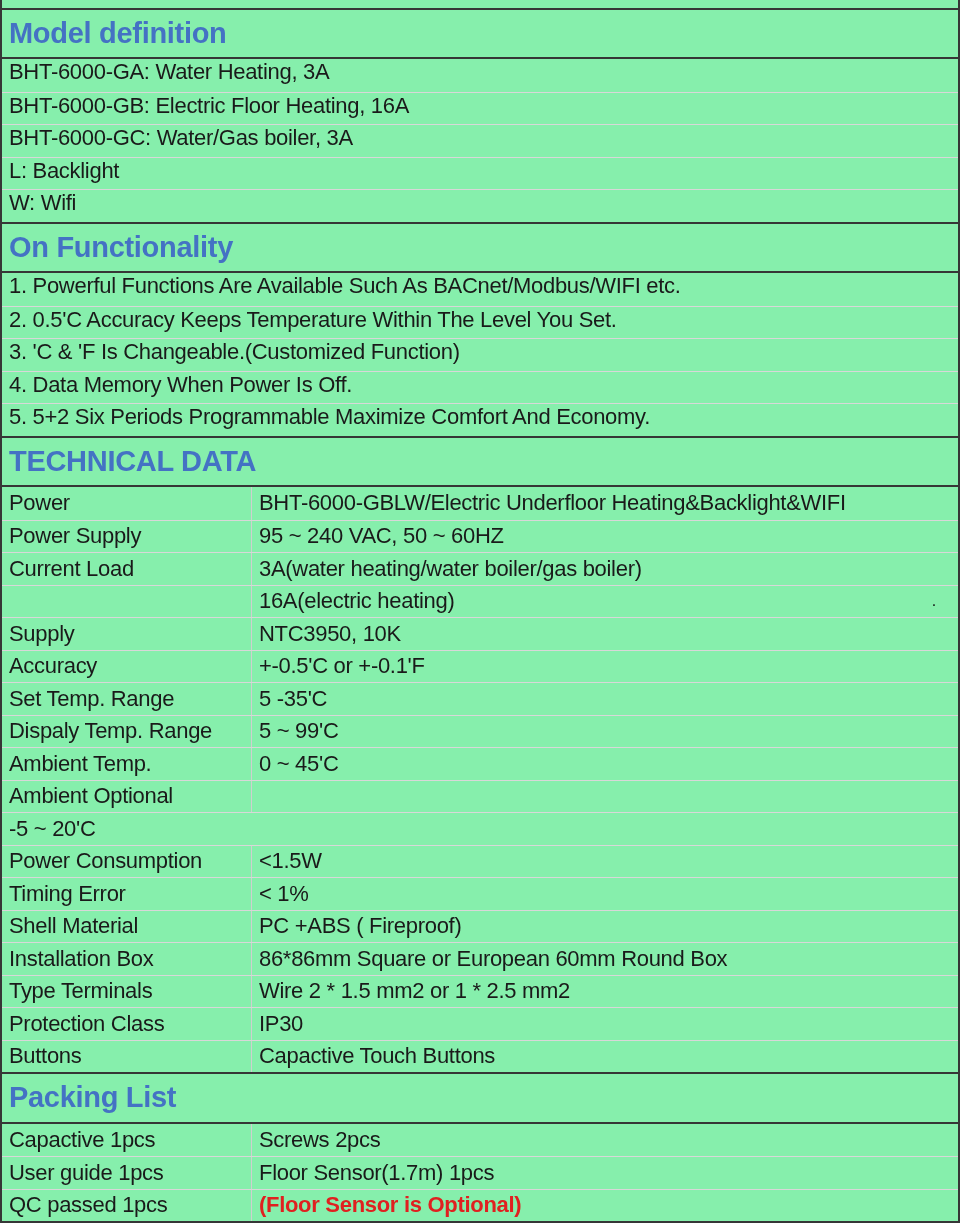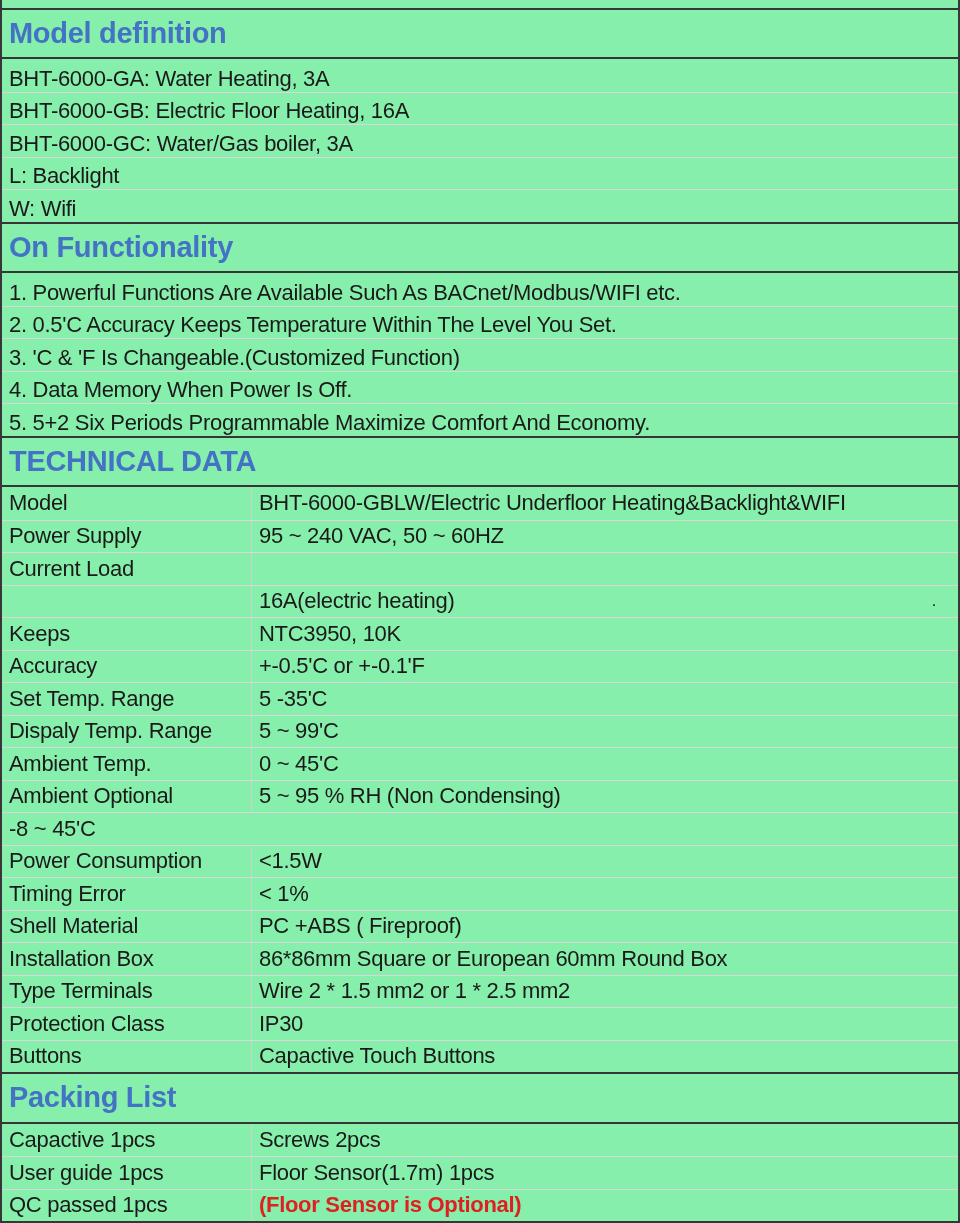--- a/index.html
+++ b/index.html
@@ -30,21 +30,21 @@
     display:flex;align-items:center;
     padding-left:7px;
     border-bottom:2.5px solid var(--border-dark);
     color:var(--accent);
     font-size:29px;font-weight:700;
     letter-spacing:-0.3px;
   }
   .section-header.bt{border-top:2.5px solid var(--border-dark);height:51.5px;}
   .row{
     height:32.5px;
-    display:flex;align-items:flex-end;
+    display:flex;align-items:flex-start;
     font-size:22px;color:var(--text);
     letter-spacing:-0.3px;
     white-space:nowrap;
   }
   .row + .row{border-top:1px solid var(--border-light);}
   .row .full{padding-left:7px;flex:1;}
   .cell{height:100%;display:flex;align-items:center;overflow:hidden;}
   .cell.label{width:250px;flex:0 0 250px;border-right:1px solid #CFCFCF;padding-left:7px;}
   .cell.value{flex:1;padding-left:7px;position:relative;}
   .red{color:var(--warning-red);font-weight:bold;}
@@ -89,63 +89,63 @@
     </div>
   <div class="row">
       <div class="full">4. Data Memory When Power Is Off.</div>
     </div>
   <div class="row">
       <div class="full">5. 5+2 Six Periods Programmable Maximize Comfort And Economy.</div>
     </div>
 
   <div class="section-header bt">TECHNICAL DATA</div>
   <div class="row">
-    <div class="cell label">Model</div>
+    <div class="cell label">Power</div>
     <div class="cell value">BHT-6000-GBLW/Electric Underfloor Heating&amp;Backlight&amp;WIFI</div>
   </div>
   <div class="row">
     <div class="cell label">Power Supply</div>
     <div class="cell value">95 ~ 240 VAC, 50 ~ 60HZ</div>
   </div>
   <div class="row">
     <div class="cell label">Current Load</div>
+    <div class="cell value">3A(water heating/water boiler/gas boiler)</div>
   </div>
   <div class="row">
     <div class="cell label"></div>
     <div class="cell value">
       <span>16A(electric heating)</span>
       <span class="stray-dot">.</span>
     </div>
   </div>
   <div class="row">
-    <div class="cell label">Keeps</div>
+    <div class="cell label">Supply</div>
     <div class="cell value">NTC3950,  10K</div>
   </div>
   <div class="row">
     <div class="cell label">Accuracy</div>
     <div class="cell value">+-0.5'C or +-0.1'F</div>
   </div>
   <div class="row">
     <div class="cell label">Set Temp. Range</div>
     <div class="cell value">5 -35'C</div>
   </div>
   <div class="row">
     <div class="cell label">Dispaly Temp. Range</div>
     <div class="cell value">5 ~ 99'C</div>
   </div>
   <div class="row">
     <div class="cell label">Ambient Temp.</div>
     <div class="cell value">0 ~ 45'C</div>
   </div>
   <div class="row">
     <div class="cell label">Ambient Optional</div>
-    <div class="cell value">5 ~ 95 % RH (Non Condensing)</div>
   </div>
   <div class="row">
-    <div class="cell value">-8 ~ 45'C</div>
+    <div class="cell value">-5 ~ 20'C</div>
   </div>
   <div class="row">
     <div class="cell label">Power Consumption</div>
     <div class="cell value">&lt;1.5W</div>
   </div>
   <div class="row">
     <div class="cell label">Timing Error</div>
     <div class="cell value">&lt; 1%</div>
   </div>
   <div class="row">

